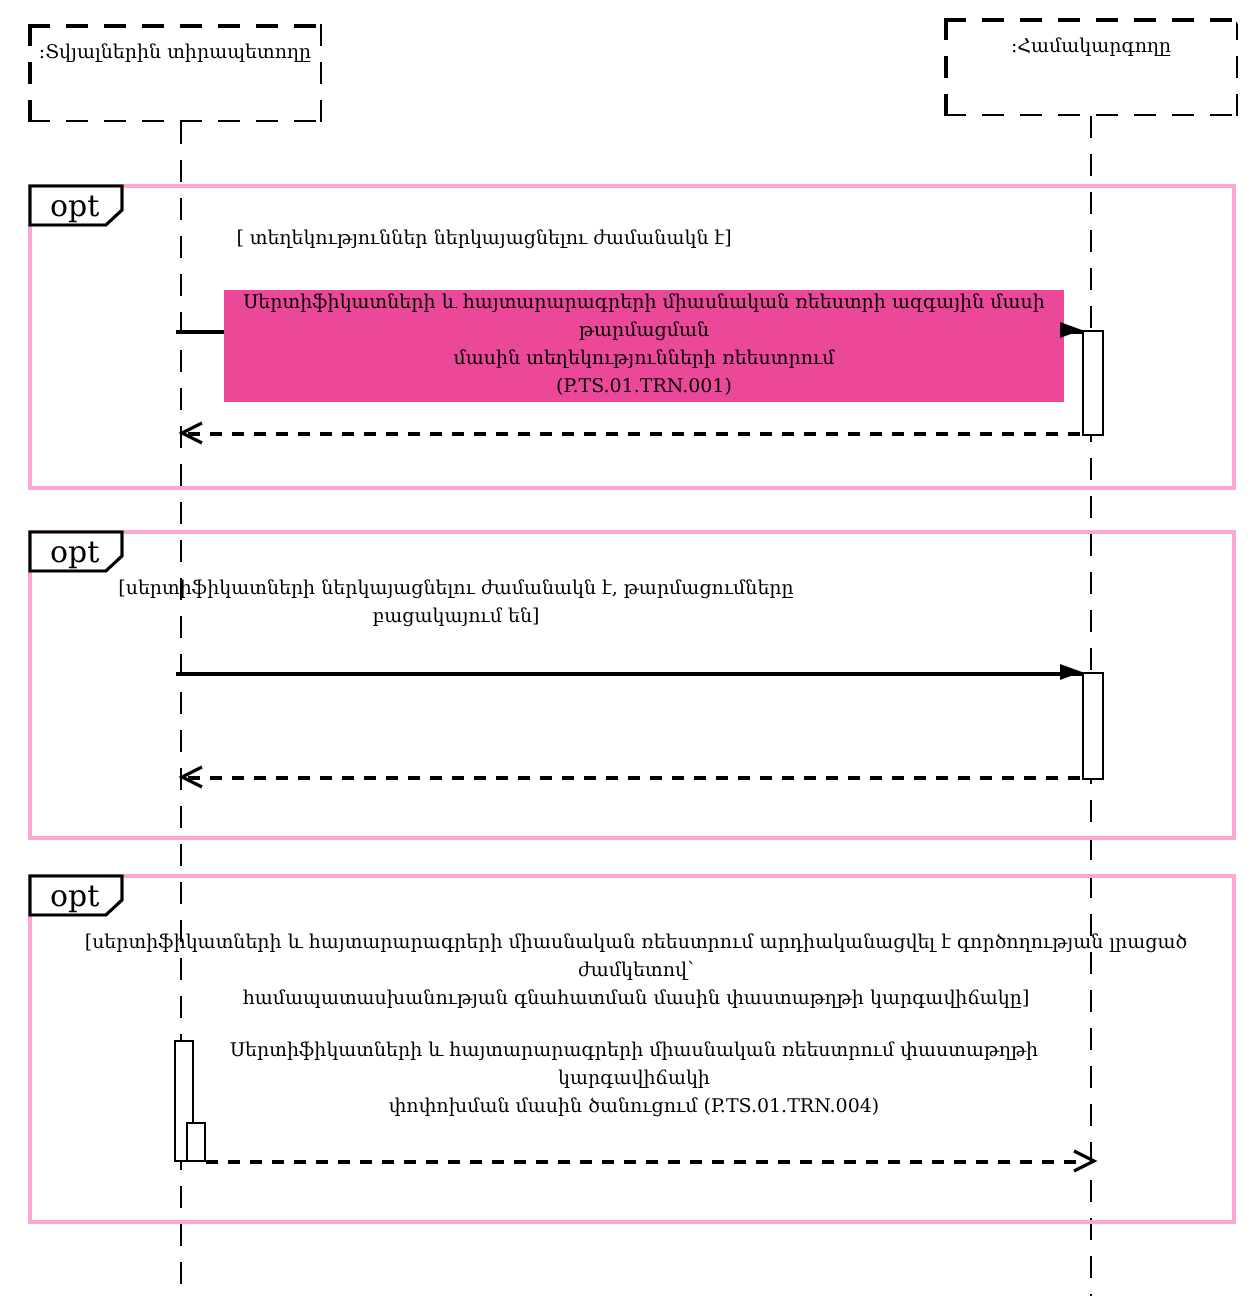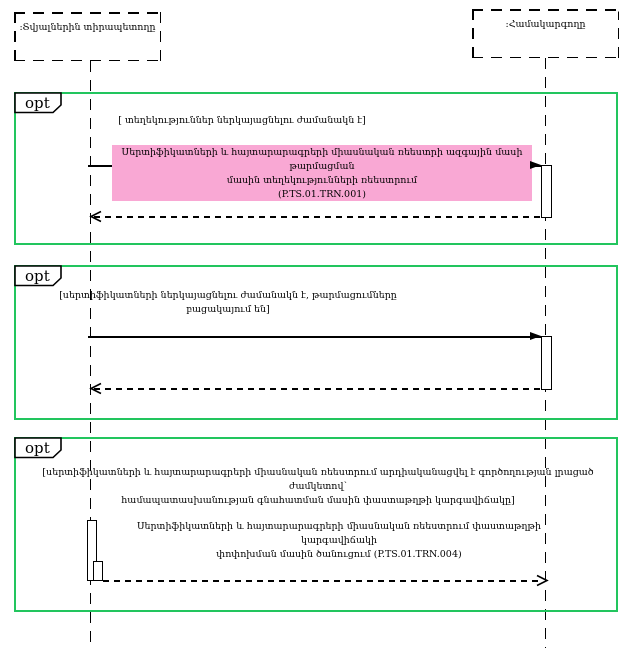--- a/index.html
+++ b/index.html
@@ -11,28 +11,28 @@
   .edge{position:absolute;}
   .edge.h{left:0;right:0;height:1.5px;background:repeating-linear-gradient(to right,#000 0 11px,transparent 11px 19px);}
   .edge.h.top{top:0}.edge.h.bottom{bottom:0}
   .edge.v{top:0;bottom:0;width:1.5px;background:repeating-linear-gradient(to bottom,#000 0 11px,transparent 11px 19px);}
   .edge.v.left{left:0}.edge.v.right{right:0}
   .actor-box{position:absolute;background:#fff;}
   .actor-label{position:absolute;left:0;right:0;top:9px;text-align:center;font-size:9.5px;white-space:nowrap;}
   
   .lifeline{position:absolute;width:1.5px;background:repeating-linear-gradient(to bottom,#000 0 11px,transparent 11px 19px);z-index:1;}
   
-  .fragment{position:absolute;border:2px solid #22c55e;box-sizing:border-box;background:transparent;z-index:2;}
+  .fragment{position:absolute;border:2px solid #f9a8d4;box-sizing:border-box;background:transparent;z-index:2;}
   .opt-tab{position:absolute;left:-2px;top:-2px;z-index:4;}
   .opt-label{position:absolute;left:9px;top:0px;font-size:15px;z-index:5;}
   
   .solid-h{position:absolute;height:1.7px;background:#000;z-index:3;}
   .dash-h{position:absolute;height:1.7px;background:repeating-linear-gradient(to right,#000 0 6px,transparent 6px 11px);z-index:3;}
   
-  .msg{position:absolute;text-align:center;font-size:9.5px;line-height:14px;background:#f9a8d4;z-index:4;}
+  .msg{position:absolute;text-align:center;font-size:9.5px;line-height:14px;background:#ec4899;z-index:4;}
   .msg.clear{background:transparent;}
   .guard{position:absolute;text-align:center;font-size:9.5px;line-height:14px;z-index:4;}
   
   .arr-filled{position:absolute;width:0;height:0;border-left:11px solid #000;border-top:4.5px solid transparent;border-bottom:4.5px solid transparent;z-index:6;}
   .arr-open{position:absolute;z-index:6;}
   
   .activation{position:absolute;background:#fff;border:1.6px solid #000;box-sizing:border-box;z-index:5;}
 </style>
 </head>
 <body>
@@ -109,21 +109,21 @@
     <svg class="opt-tab" width="49" height="22">
       <path d="M1,1 H47 V13 L39,20.5 H1 Z" fill="#ffffff" stroke="#000000" stroke-width="1.6"></path>
     </svg>
     <span class="opt-label">opt</span>
 
     <div class="guard" style="left:16px;top:26px;width:572px;">
       <div>[սերտիֆիկատների և հայտարարագրերի միասնական ռեեստրում արդիականացվել է գործողության լրացած ժամկետով՝</div>
       <div>համապատասխանության գնահատման մասին փաստաթղթի կարգավիճակը]</div>
     </div>
 
-    <div class="msg clear" style="left:108px;top:80px;width:430px;">
+    <div class="msg clear" style="left:86px;top:80px;width:430px;">
       <div>Սերտիֆիկատների և հայտարարագրերի միասնական ռեեստրում փաստաթղթի կարգավիճակի</div>
       <div>փոփոխման մասին ծանուցում (P.TS.01.TRN.004)</div>
     </div>
 
     <div class="activation" style="left:71px;top:81px;width:10px;height:61px;"></div>
     <div class="activation" style="left:77px;top:122px;width:10px;height:20px;"></div>
 
     <div class="dash-h" style="left:87px;top:141px;width:439px;"></div>
     <svg class="arr-open" style="left:520px;top:135px;" width="13" height="13">
       <path d="M1,1.5 L11,6.5 L1,11.5" fill="none" stroke="#000" stroke-width="1.6"></path>

